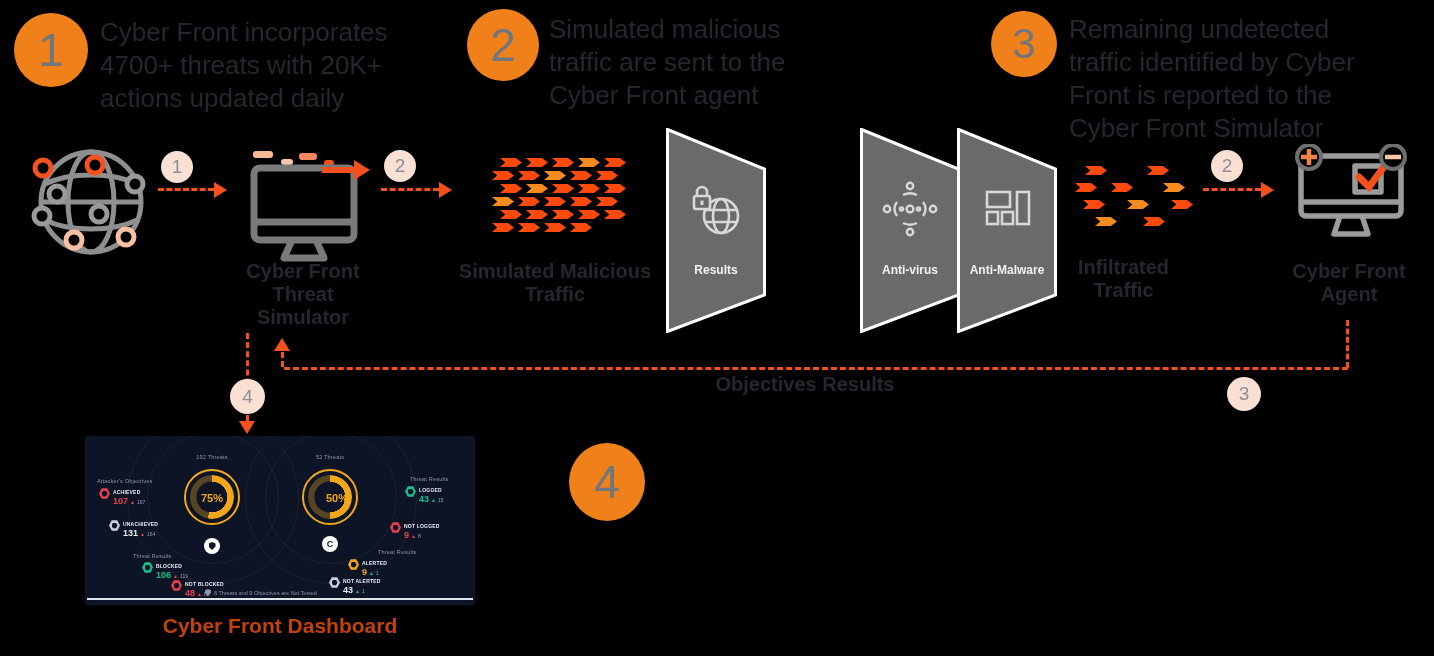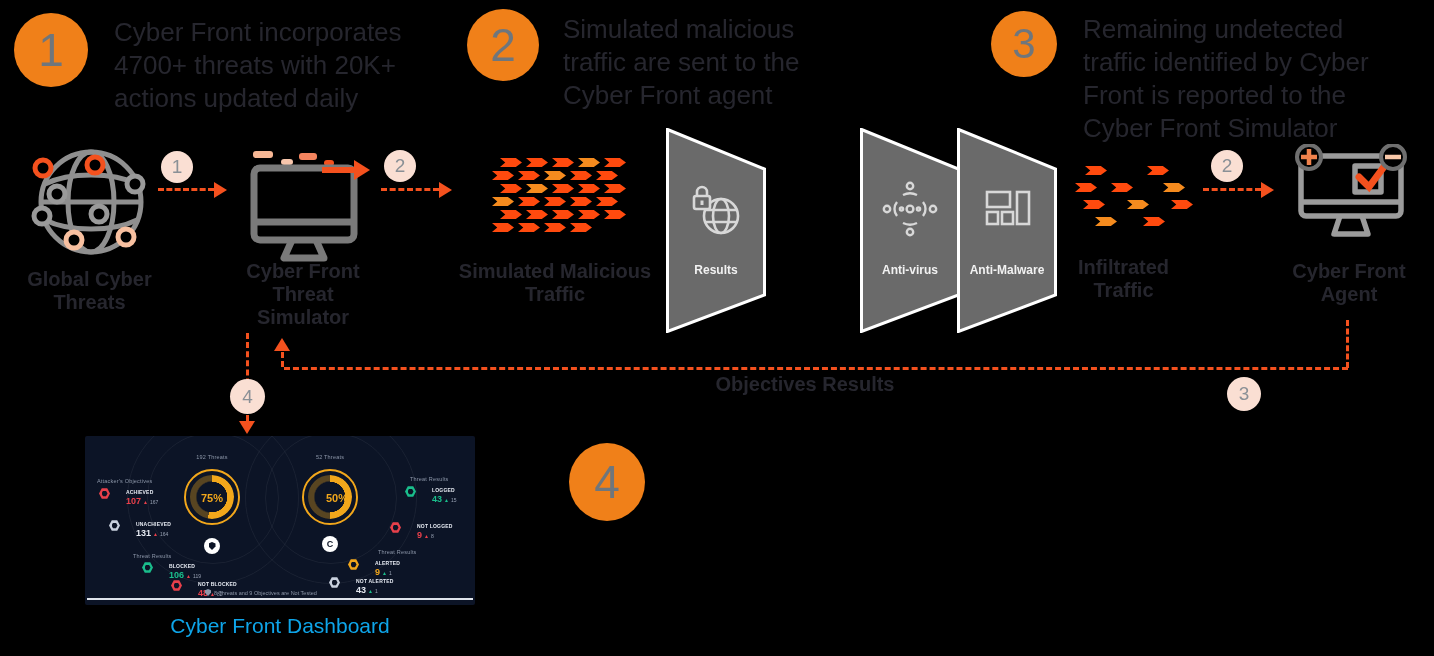--- a/index.html
+++ b/index.html
@@ -4,21 +4,21 @@
 <style>
   html,body{margin:0;padding:0;background:#000;}
   .stage{position:relative;width:1434px;height:656px;background:#000;overflow:hidden;
          font-family:"Liberation Sans","DejaVu Sans",sans-serif;}
   .abs{position:absolute;}
   .pre{white-space:pre-line;}
 
   
   .stepnum{border-radius:50%;background:#F08019;color:#6F767C;display:grid;place-items:center;
            font-size:46px;font-weight:300;line-height:1;}
-  .steptext{color:#26262E;font-size:26px;line-height:33px;font-weight:400;margin-left:14px;}
+  .steptext{color:#26262E;font-size:26px;line-height:33px;font-weight:400;}
 
   
   .nodelabel{color:#26262E;font-size:20px;line-height:23px;font-weight:700;text-align:center;}
 
   
   .badge{border-radius:50%;background:#FADFD3;color:#8A9096;display:grid;place-items:center;
          font-size:19px;font-weight:400;}
 
   
   .darrow{height:0;border-top:3px dashed #F4511E;}
@@ -47,38 +47,38 @@
   
   .dash-board{width:390px;height:169px;background:#0C1426;overflow:hidden;border-radius:2px;}
   .ripple{position:absolute;border-radius:50%;border:1px solid rgba(255,255,255,0.06);}
   .gauge-outer{position:absolute;width:56px;height:56px;border-radius:50%;border:2.5px solid #F2A71B;box-sizing:border-box;}
   .g-track{position:absolute;width:44px;height:44px;border-radius:50%;box-sizing:border-box;border:6px solid rgba(242,167,27,0.22);}
   .g-prog{position:absolute;width:44px;height:44px;border-radius:50%;
     -webkit-mask:radial-gradient(closest-side,transparent calc(100% - 7px),#000 calc(100% - 6.5px));
     mask:radial-gradient(closest-side,transparent calc(100% - 7px),#000 calc(100% - 6.5px));}
   .g-label{position:absolute;width:44px;text-align:center;color:#F2A71B;font-size:11px;font-weight:700;}
   .tinyhead{color:#8D97A9;font-size:5.5px;letter-spacing:.2px;}
-  .stat{display:flex;gap:16px;align-items:flex-start;}
+  .stat{display:flex;gap:3px;align-items:flex-start;}
   .hex{width:11px;height:11px;display:grid;place-items:center;
     clip-path:polygon(25% 3%,75% 3%,100% 50%,75% 97%,25% 97%,0 50%);}
   .hex::before{content:'';width:6px;height:6px;background:#0C1426;
     clip-path:polygon(25% 3%,75% 3%,100% 50%,75% 97%,25% 97%,0 50%);}
   .hex.red{background:#E8404B;} .hex.green{background:#1ABE8C;} .hex.white{background:#C9D1DE;} .hex.yellow{background:#F2A71B;}
   .stat-label{color:#E6EAF2;font-size:5px;font-weight:700;letter-spacing:.2px;display:block;margin-top:1px;}
   .stat-line{display:flex;align-items:baseline;gap:2px;margin-top:1px;}
   .stat-val{font-size:9px;font-weight:700;}
   .val-red{color:#E8404B;} .val-green{color:#1ABE8C;} .val-white{color:#E6EAF2;} .val-yellow{color:#F2A71B;}
   .tri{font-size:5px;} .tri-red{color:#E8404B;} .tri-green{color:#1ABE8C;}
   .dnum{color:#97A0B2;font-size:5px;}
   .whitedot{position:absolute;background:#fff;border-radius:50%;display:grid;place-items:center;}
   .shieldglyph{width:7px;height:8px;background:#0C1426;clip-path:polygon(50% 0,100% 18%,100% 55%,50% 100%,0 55%,0 18%);}
   .footnote{display:flex;align-items:center;gap:3px;color:#8D97A9;font-size:5.5px;}
   .fshield{width:6px;height:7px;background:#8D97A9;clip-path:polygon(50% 0,100% 18%,100% 55%,50% 100%,0 55%,0 18%);}
   .bottomline{position:absolute;background:#DFE3EA;height:2px;}
-  .board-title{color:#0ea5e9;font-size:21px;font-weight:400;text-align:center;}
+  .board-title{color:#c2410c;font-size:21px;font-weight:700;text-align:center;}
   .assess{color:#26262E;font-size:20px;font-weight:700;text-align:center;}
 </style>
 </head>
 <body>
 
 <div class="stage">
 
   <div class="abs stepnum" style="left:14px;top:13px;width:74px;height:74px;">
       <span>1</span>
     </div>
@@ -117,22 +117,20 @@
       <circle cx="18" cy="30" r="8" stroke="#F4511E"></circle>
       <circle cx="70" cy="27" r="8" stroke="#F4511E"></circle>
       <circle cx="110" cy="46" r="8" stroke="#9A9A9A"></circle>
       <circle cx="32" cy="56" r="8" stroke="#9A9A9A"></circle>
       <circle cx="17" cy="78" r="8" stroke="#9A9A9A"></circle>
       <circle cx="74" cy="76" r="8" stroke="#9A9A9A"></circle>
       <circle cx="49" cy="102" r="8" stroke="#F8C0A0"></circle>
       <circle cx="101" cy="99" r="8" stroke="#F8C0A0"></circle>
     </g>
   </svg>
-  <div class="abs nodelabel pre" style="left:2px;top:268px;width:175px;">Global Cyber
-Threats</div>
 
   <div class="abs badge" style="left:161px;top:151px;width:32px;height:32px;">1</div>
   <div class="abs darrow" style="left:158px;top:188px;width:56px;"></div>
 
   <div class="abs dash" style="left:253px;top:151px;width:20px;height:7px;background:#F7B795;"></div>
   <div class="abs dash" style="left:281px;top:159px;width:12px;height:6px;background:#F8C6AC;"></div>
   <div class="abs dash" style="left:299px;top:153px;width:18px;height:7px;background:#F4845E;"></div>
   <div class="abs dash" style="left:324px;top:160px;width:10px;height:6px;background:#F4511E;"></div>
   <svg class="abs" style="left:248px;top:162px;" width="112" height="102" viewBox="0 0 112 102">
     <g fill="none" stroke="#7A7A7A" stroke-width="7" stroke-linejoin="round">

